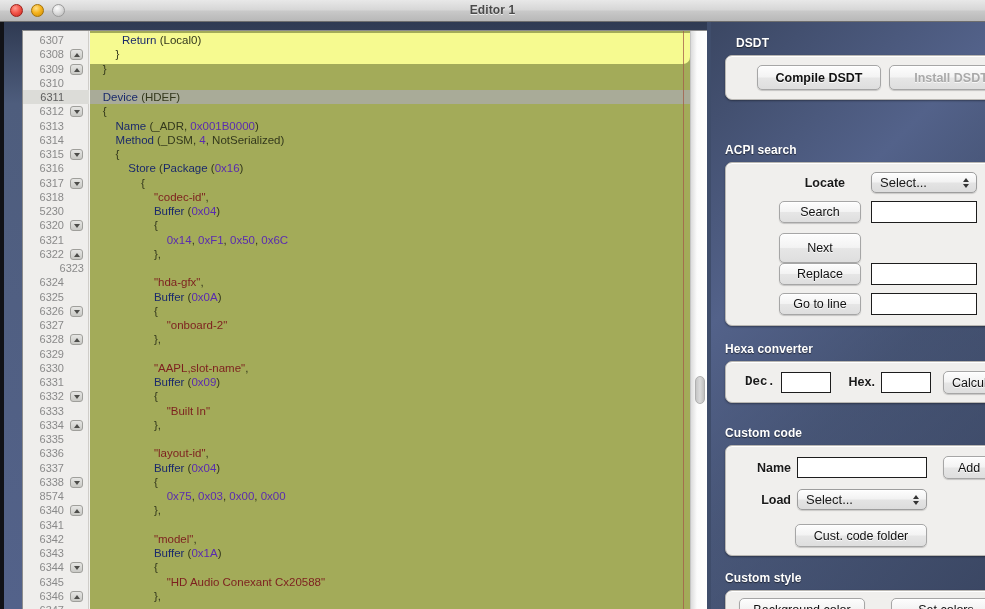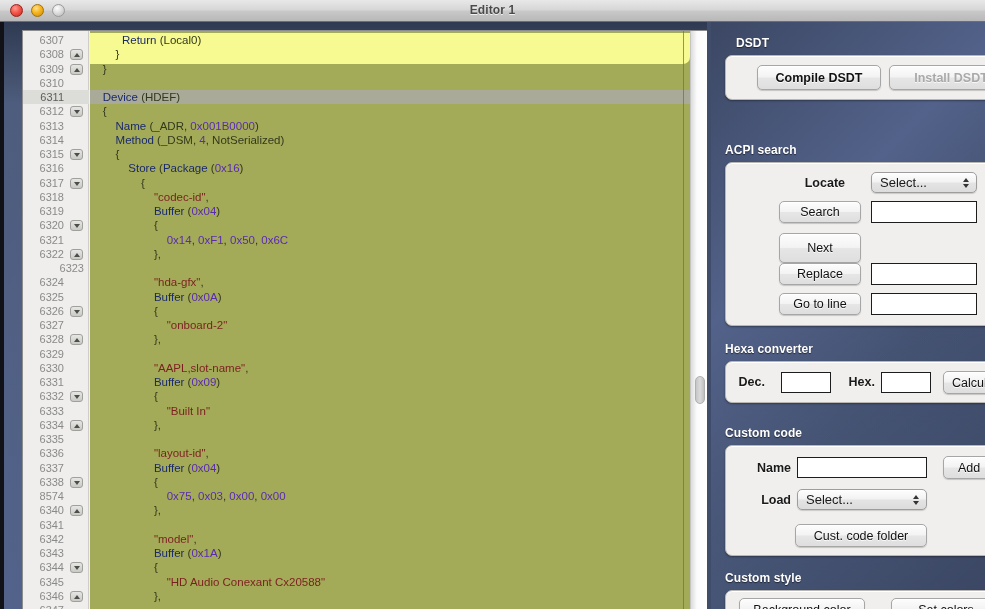--- a/index.html
+++ b/index.html
@@ -274,21 +274,21 @@
             <div class="row" style="top: 144.5px;">
               <div class="lnum">6317</div>
               <div class="fold down">
                 <i></i>
               </div>
             </div>
             <div class="row" style="top: 158.75px;">
               <div class="lnum">6318</div>
             </div>
             <div class="row" style="top: 173px;">
-              <div class="lnum">6319</div>
+              <div class="lnum">5230</div>
             </div>
             <div class="row" style="top: 187.25px;">
               <div class="lnum">6320</div>
               <div class="fold down">
                 <i></i>
               </div>
             </div>
             <div class="row" style="top: 201.5px;">
               <div class="lnum">6321</div>
             </div>
@@ -482,21 +482,21 @@
         <input type="text" value="" style="">
       </div>
 
       <div class="btn thin" style="left:68px;top:271px;width:82px;height:22px;">Go to line</div>
       <div class="field" style="left:160px;top:271px;width:106px;height:22px;">
         <input type="text" value="" style="">
       </div>
 
       <div class="sb-label" style="left:14px;top:320px;">Hexa converter</div>
       <div class="box" style="left:14px;top:339px;width:276px;height:42px;"></div>
-      <div class="flabel" style="left:6px;top:353px;width:48px;">Dec.</div>
+      <div class="flabel" style="left:16px;top:353px;width:48px;font-family:Liberation Mono, monospace;">Dec.</div>
       <div class="field" style="left:70px;top:350px;width:50px;height:21px;">
         <input type="text" value="" style="">
       </div>
       <div class="flabel" style="left:122px;top:353px;width:42px;">Hex.</div>
       <div class="field" style="left:170px;top:350px;width:50px;height:21px;">
         <input type="text" value="" style="">
       </div>
       <div class="btn thin" style="left:232px;top:349px;width:74px;height:23px;justify-content:flex-start;padding-left:8px;">Calculate</div>
 
       <div class="sb-label" style="left:14px;top:404px;">Custom code</div>

